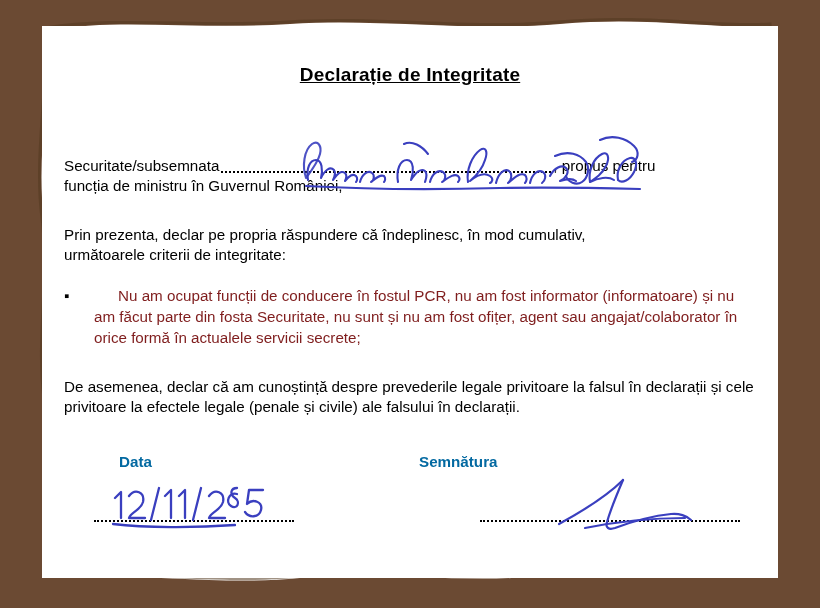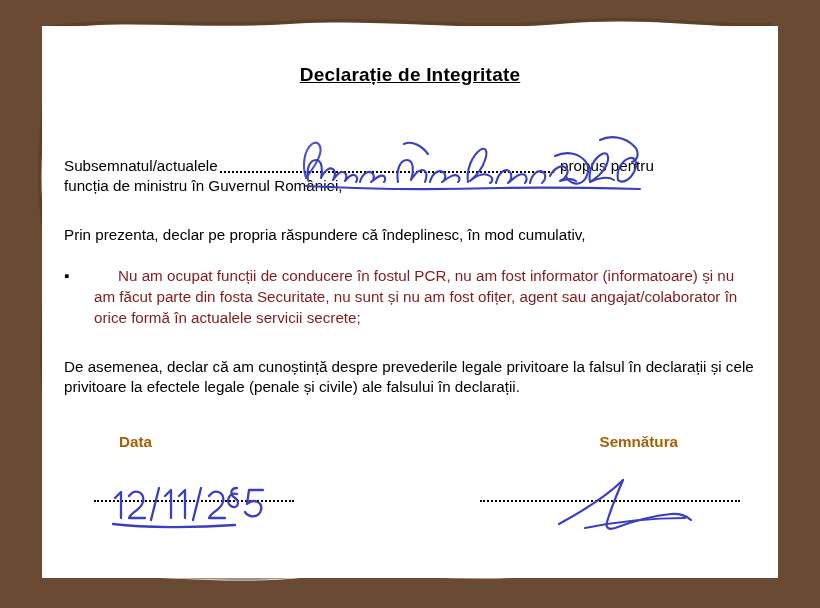--- a/index.html
+++ b/index.html
@@ -85,29 +85,29 @@
     margin-left: 20px;
     text-indent: 24px;
   }
   .signature-row {
     display: flex;
     margin-top: 36px;
     margin-left: 22px;
     margin-right: 28px;
     font-size: 15.2px;
     font-weight: bold;
-    color: #a16207;
+    color: #0369a1;
   }
   .sig-left {
     width: 300px;
     padding-left: 55px;
   }
   .sig-right {
     flex: 1;
-    text-align: right;
+    text-align: left;
     padding-right: 72px;
   }
   .dots-row {
     display: flex;
     margin-top: 38px;
     margin-left: 22px;
     margin-right: 28px;
   }
   .dots-left {
     width: 300px;
@@ -150,26 +150,27 @@
              C778,88 766,158 772,228 C778,298 764,368 770,438 C776,498 766,543 768,572
              C698,578 618,566 538,574 C458,582 378,568 298,576 C218,584 138,570 48,576
              C42,518 52,458 44,398 C36,338 50,278 42,218 C34,158 48,88 46,28 Z" fill="none" stroke="#52381f" stroke-width="3" opacity="0.55"></path>
   </svg>
 
   <div id="paper">
 
     <div class="doc-title">Declarație de Integritate</div>
 
     <div class="body-text para first">
-      <span>Subsemnatul/actualele</span><span class="dotted-fill"></span><span>, propus pentru</span><br>
+      <span>Securitate/subsemnata</span><span class="dotted-fill"></span><span>, propus pentru</span><br>
       <span>funcția de ministru în Guvernul României,</span>
     </div>
 
     <div class="body-text para">
       <span>Prin prezenta, declar pe propria răspundere că îndeplinesc, în mod cumulativ,</span><br>
+      <span>următoarele criterii de integritate:</span>
     </div>
 
     <div class="bullet-block">
       <div class="bullet-mark">▪</div>
       <div class="bullet-text">Nu am ocupat funcții de conducere în fostul PCR, nu am fost informator (informatoare) și nu am făcut parte din fosta Securitate, nu sunt și nu am fost ofițer, agent sau angajat/colaborator în orice formă în actualele servicii secrete;</div>
     </div>
 
     <div class="body-text para">De asemenea, declar că am cunoștință despre prevederile legale privitoare la falsul în declarații și cele privitoare la efectele legale (penale și civile) ale falsului în declarații.</div>
 
     <div class="signature-row">

